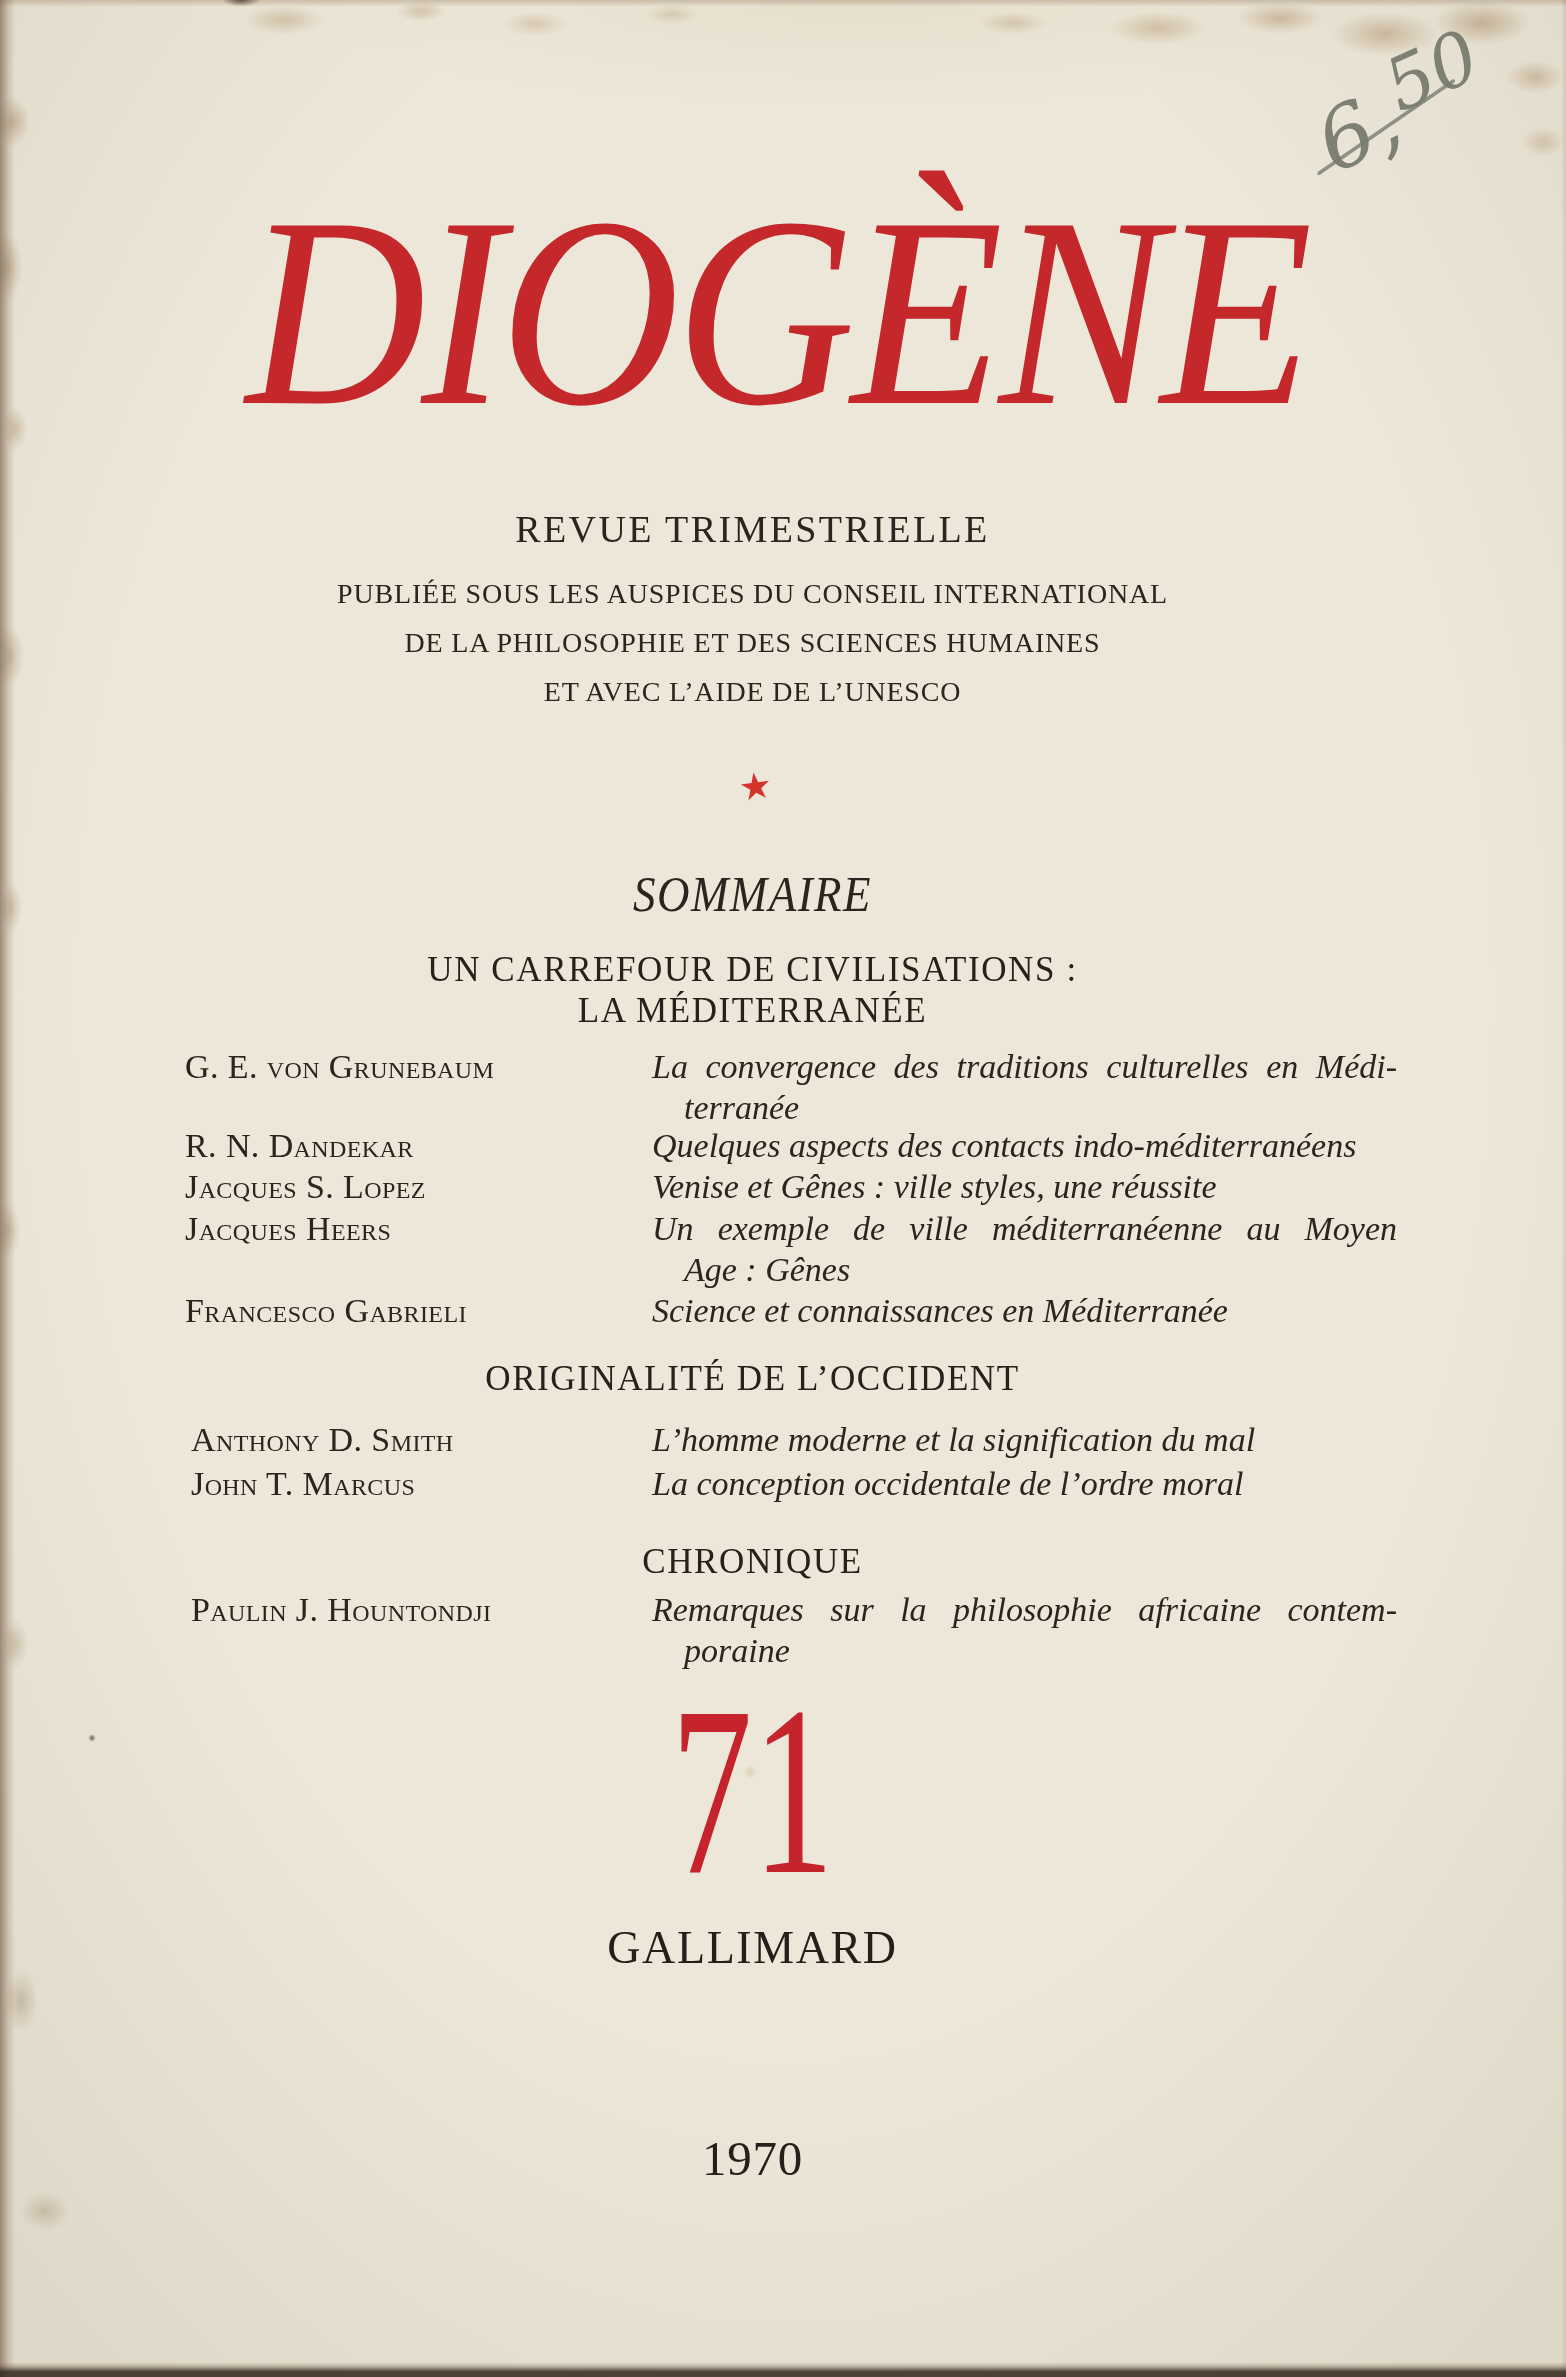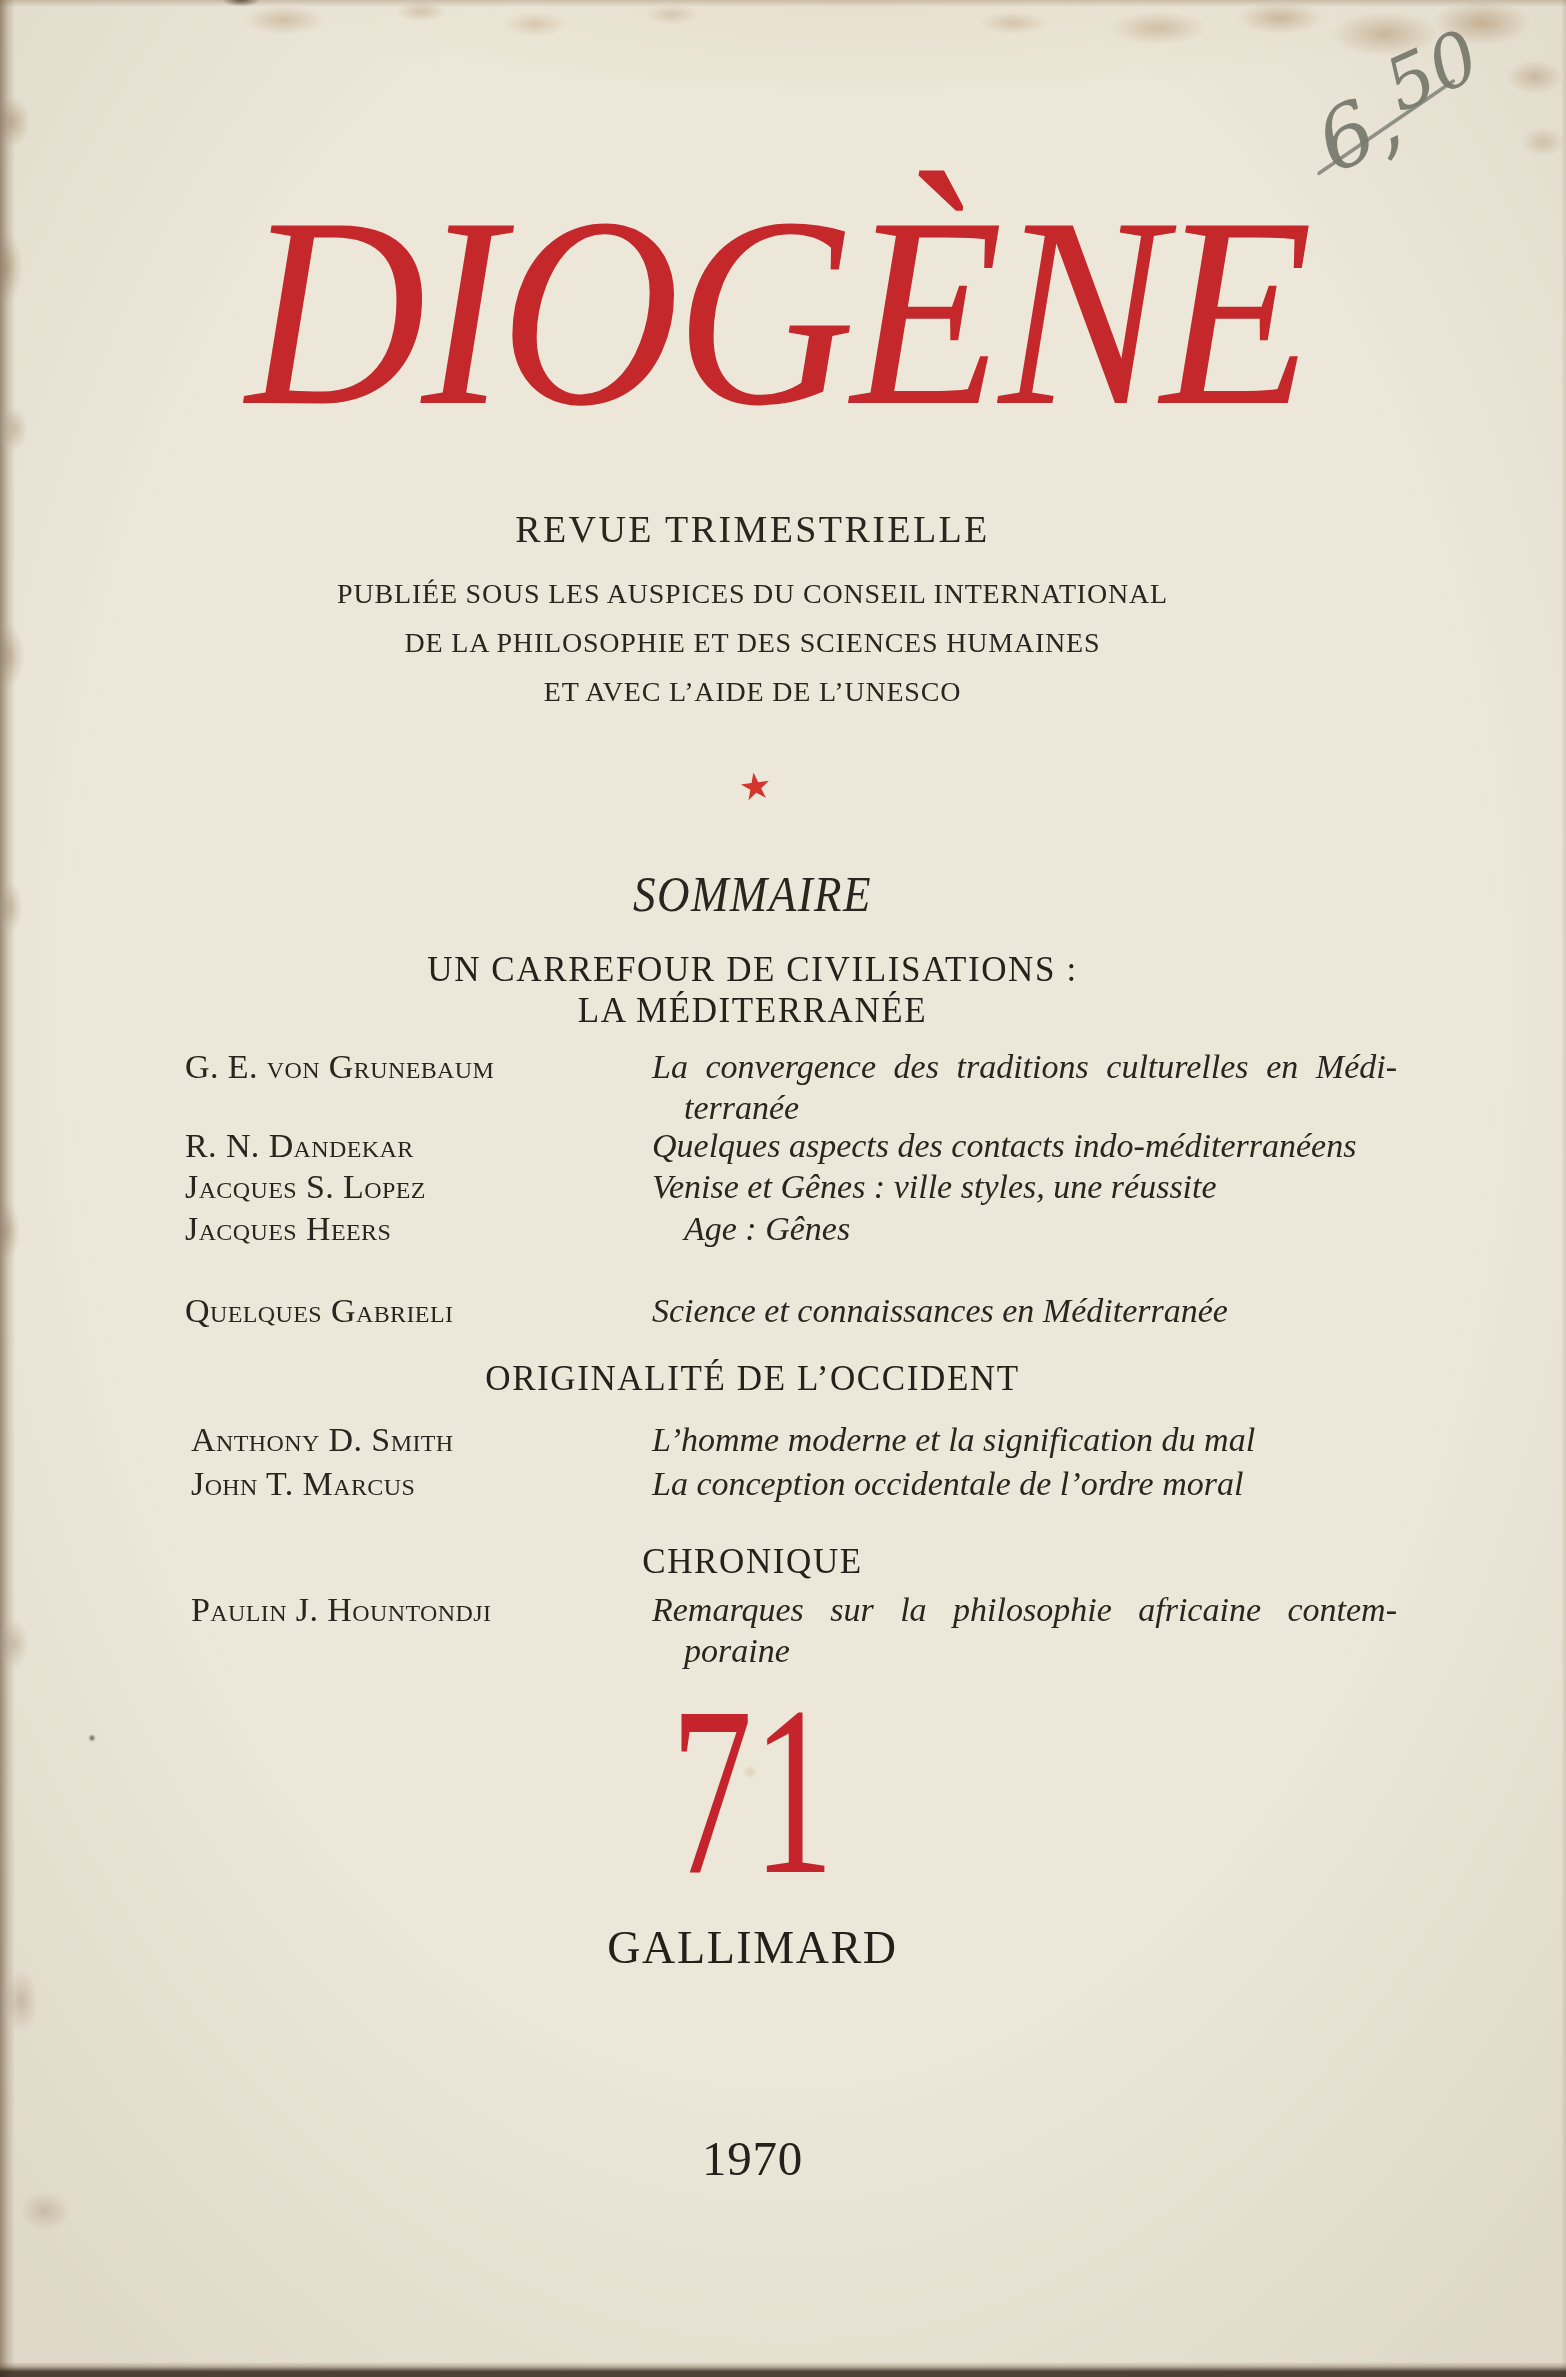--- a/index.html
+++ b/index.html
@@ -126,25 +126,26 @@
 </div>
 <div class="row" style="top:1166px">
   <span class="author">Jacques S. Lopez</span>
   <div class="titles">
     <div>Venise et Gênes : ville styles, une réussite</div>
   </div>
 </div>
 <div class="row" style="top:1208px">
   <span class="author">Jacques Heers</span>
   <div class="titles">
+    <div class="t-just">Un exemple de ville méditerranéenne au Moyen</div>
     <div class="t2">Age : Gênes</div>
   </div>
 </div>
 <div class="row" style="top:1290px">
-  <span class="author">Quelques Gabrieli</span>
+  <span class="author">Francesco Gabrieli</span>
   <div class="titles">
     <div>Science et connaissances en Méditerranée</div>
   </div>
 </div>
 
 <div class="ctr sec-head shift" style="top:1358px">
   <div>ORIGINALITÉ DE L’OCCIDENT</div>
 </div>
 
 <div class="row ind" style="top:1419px">

